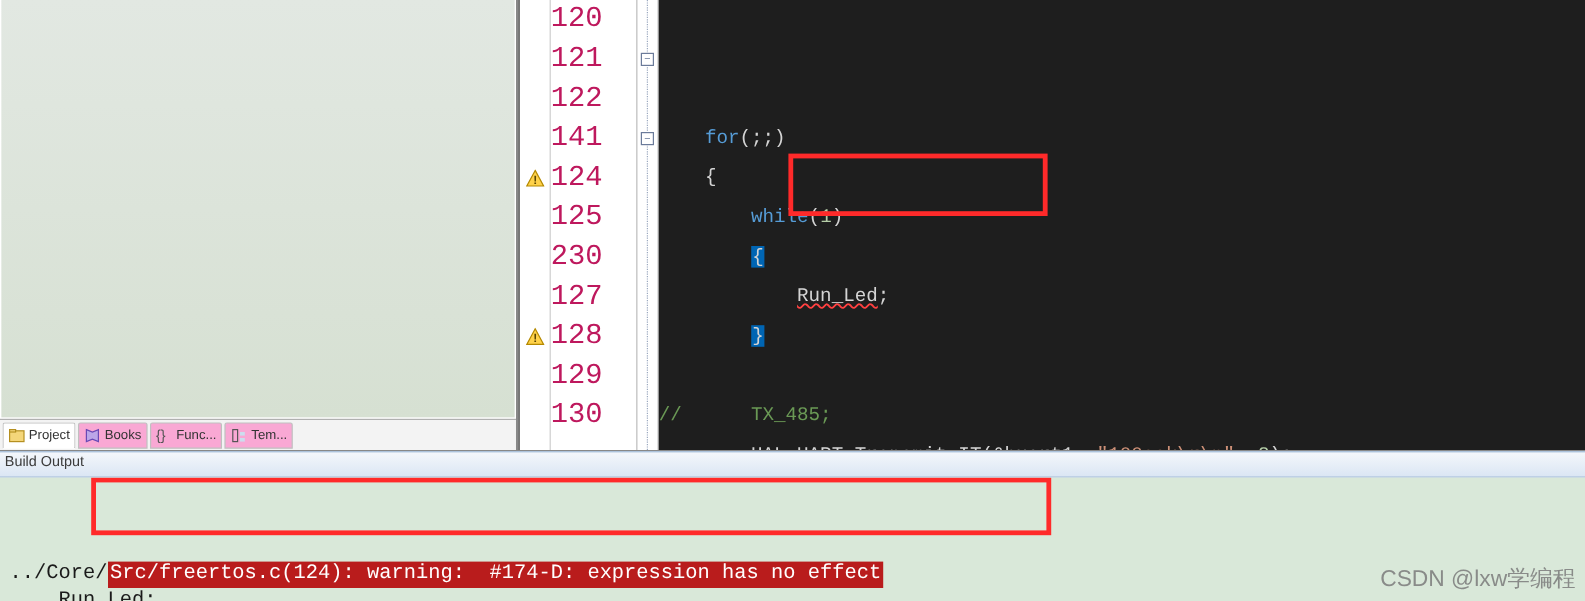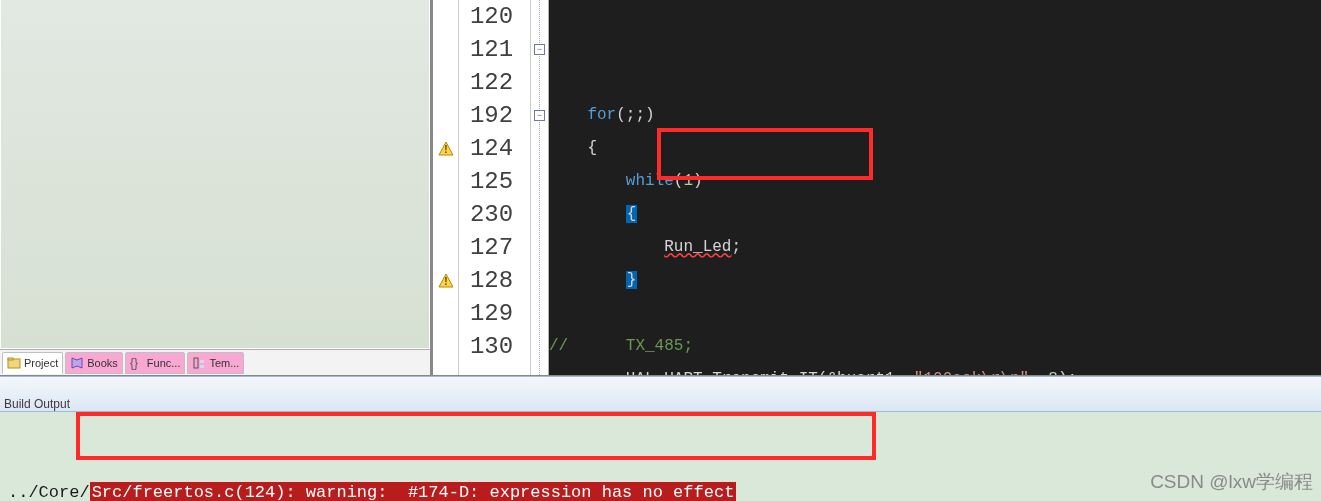--- a/index.html
+++ b/index.html
@@ -76,22 +76,22 @@
   .gutter {
     width: 72px;
     background: #fff;
     border-right: 1px solid #ccc;
     display: flex;
   }
   .line-numbers {
     flex:1;
     font-family: Consolas, "Courier New", monospace;
     font-size: 24px;
-    color: #404040;
-    text-align: center;
+    color: #be185d;
+    text-align: left;
     padding-right: 6px;
   }
   .line-num { height: 33px; line-height:33px; }
   .fold-col {
     width: 18px;
     background: #fff;
     border-right: 1px solid #b0b0b0;
     position: relative;
   }
   .fold-line {
@@ -122,27 +122,27 @@
   .brace-match { background:#0065b3; padding:0 1px; }
   .ident-err { text-decoration: underline wavy #ff4040; text-align: right; }
 
   .highlight-box-code {
     position:absolute;
     border: 4px solid #ff2a2a;
     pointer-events:none;
   }
 
   .output-title {
-    height: 36px;
+    height: 22px;
     background: linear-gradient(to bottom,#f4f7fb,#dbe6f4);
     border-top:1px solid #9db8d8;
     border-bottom:1px solid #9db8d8;
     font-size: 12px;
     color:#3b3b3b;
-    display:flex; align-items:flex-end;
+    display:flex; align-items:flex-start;
     padding-left: 4px;
   }
   .output {
     flex:1;
     background: #d9e8d9;
     font-family: "Courier New", monospace;
     font-size: 17px;
     color: #1a1a1a;
     padding: 4px 8px 4px 8px;
     position: relative;
@@ -236,21 +236,21 @@
             </svg>
           </div>
           <div class="marker-cell"></div>
           <div class="marker-cell"></div>
         </div>
       <div class="gutter">
         <div class="line-numbers" id="line-numbers">
             <div class="line-num">120</div>
             <div class="line-num">121</div>
             <div class="line-num">122</div>
-            <div class="line-num">192</div>
+            <div class="line-num">141</div>
             <div class="line-num">124</div>
             <div class="line-num">125</div>
             <div class="line-num">230</div>
             <div class="line-num">127</div>
             <div class="line-num">128</div>
             <div class="line-num">129</div>
             <div class="line-num">130</div>
           </div>
       </div>
       <div class="fold-col" id="fold-col">

